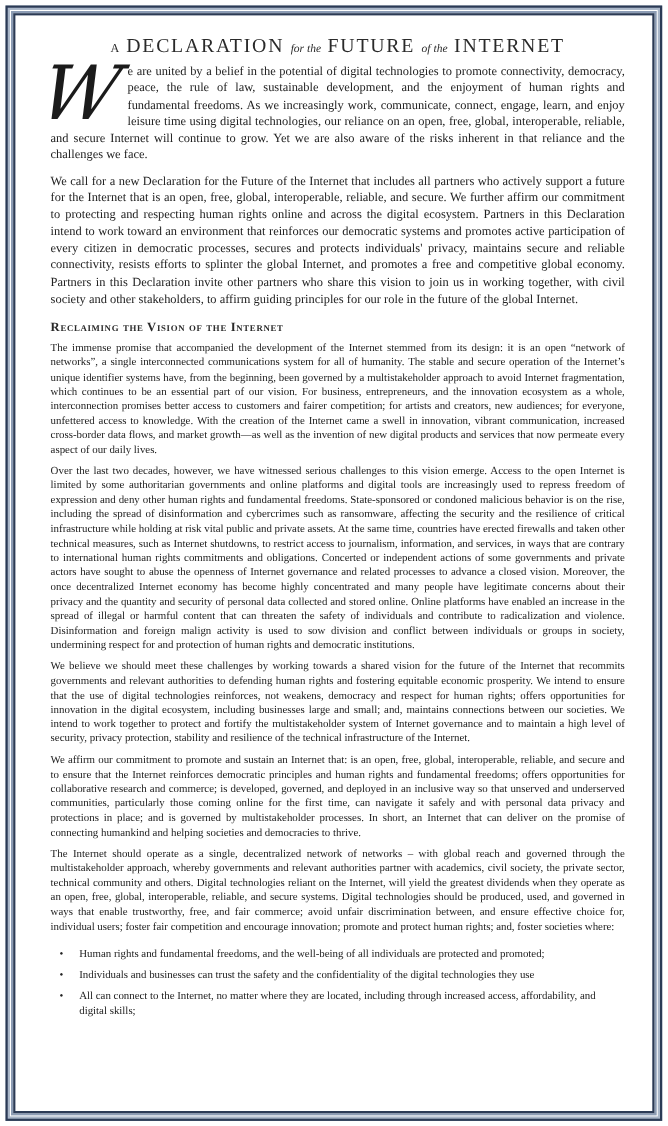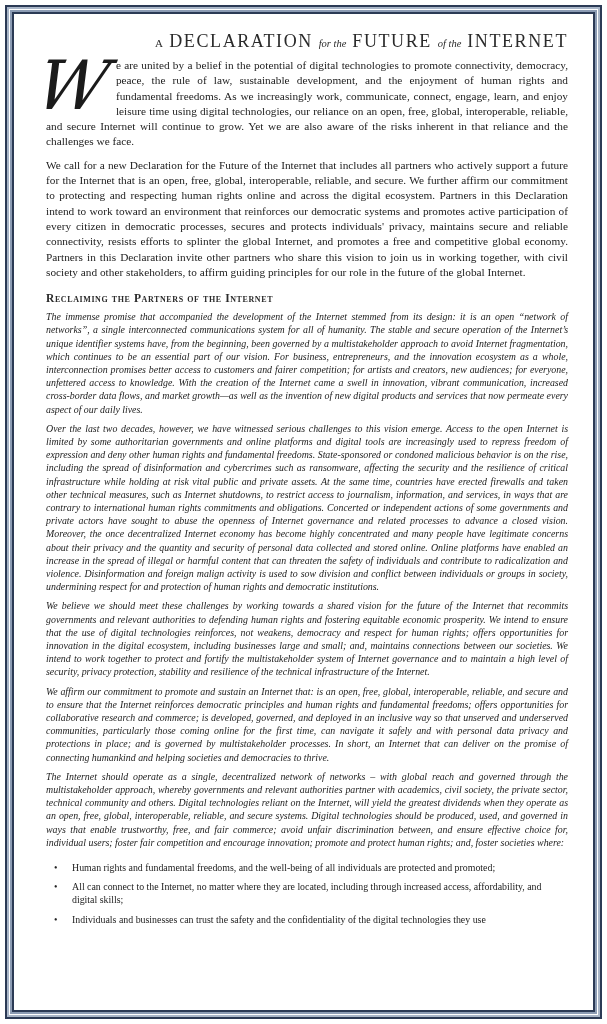--- a/index.html
+++ b/index.html
@@ -1,26 +1,26 @@
 <!DOCTYPE html>
 <html><head>
 <meta charset="utf-8">
 <style>
   html, body { margin: 0; padding: 0; background: #ffffff; }
   body { width: 607px; height: 1024px; position: relative; overflow: hidden; font-family: "DejaVu Serif", "Liberation Serif", serif; color: #1e1e1e; }
   .frame-outer { position: absolute; left: 5px; top: 5px; width: 593px; height: 1010px; border: 2px solid #2b3a55; background: #a9b6c8; }
   .frame-mid { position: absolute; left: 2px; top: 2px; right: 2px; bottom: 2px; border: 1px solid #ffffff; background: #8c9cb4; }
   .frame-inner { position: absolute; left: 2px; top: 2px; right: 2px; bottom: 2px; border: 2px solid #2b3a55; background: #ffffff; }
   .content { position: absolute; left: 46px; top: 31px; width: 522px; font-family: "Liberation Serif", "DejaVu Serif", serif; }
-  .title { text-align: right; font-size: 17px; letter-spacing: 1.6px; color: #2a2a2a; margin: 0 0 6px 0; white-space: nowrap; }
+  .title { text-align: center; font-size: 17px; letter-spacing: 1.6px; color: #2a2a2a; margin: 0 0 6px 0; white-space: nowrap; }
   .title .sc-small { font-size: 11px; letter-spacing: 0.5px; }
   .title .sc-big { font-size: 18px; }
   .title .it { font-style: italic; font-size: 10.5px; letter-spacing: 0; }
   .p { font-size: 11.3px; line-height: 15.3px; text-align: justify; margin: 0 0 8px 0; color: #222; hyphens: auto; }
-  .p.small { font-size: 9.9px; line-height: 13.2px; margin-bottom: 6px; font-style: italic; }
+  .p.small { font-size: 9.9px; line-height: 13.2px; margin-bottom: 6px; }
   .intro { position: relative; }
   .dropcap { float: left; font-family: "DejaVu Serif", serif; font-style: italic; font-size: 68px; line-height: 52px; margin: 2px 8px -4px -8px; color: #1b1b1b; transform: skewX(-12deg); }
   .h2 { font-size: 11.5px; font-weight: bold; letter-spacing: 0.6px; color: #2a2a2a; margin: 12px 0 6px 0; font-variant: small-caps; }
   ul.bullets { margin: 12px 0 0 0; padding-left: 26px; list-style: none; }
   ul.bullets li { position: relative; font-size: 9.9px; line-height: 13.2px; margin-bottom: 6px; color: #222; }
   ul.bullets li::before { content: "\2022"; position: absolute; left: -18px; top: 0; }
 </style>
 </head>
 <body>
 
@@ -39,28 +39,28 @@
     <span class="it">of the</span>
     <span class="sc-big">INTERNET</span>
   </div>
 
   <div class="intro">
     <p class="p"><span class="dropcap">W</span><span>e are united by a belief in the potential of digital technologies to promote connectivity, democracy, peace, the rule of law, sustainable development, and the enjoyment of human rights and fundamental freedoms. As we increasingly work, communicate, connect, engage, learn, and enjoy leisure time using digital technologies, our reliance on an open, free, global, interoperable, reliable, and secure Internet will continue to grow. Yet we are also aware of the risks inherent in that reliance and the challenges we face.</span></p>
     <p class="p">We call for a new Declaration for the Future of the Internet that includes all partners who actively support a future for the Internet that is an open, free, global, interoperable, reliable, and secure. We further affirm our commitment to protecting and respecting human rights online and across the digital ecosystem. Partners in this Declaration intend to work toward an environment that reinforces our democratic systems and promotes active participation of every citizen in democratic processes, secures and protects individuals' privacy, maintains secure and reliable connectivity, resists efforts to splinter the global Internet, and promotes a free and competitive global economy. Partners in this Declaration invite other partners who share this vision to join us in working together, with civil society and other stakeholders, to affirm guiding principles for our role in the future of the global Internet.</p>
   </div>
 
   <div>
-    <div class="h2">Reclaiming the Partners of the Internet</div>
+    <div class="h2">Reclaiming the Vision of the Internet</div>
     <p class="p small">The immense promise that accompanied the development of the Internet stemmed from its design: it is an open “network of networks”, a single interconnected communications system for all of humanity. The stable and secure operation of the Internet’s unique identifier systems have, from the beginning, been governed by a multistakeholder approach to avoid Internet fragmentation, which continues to be an essential part of our vision. For business, entrepreneurs, and the innovation ecosystem as a whole, interconnection promises better access to customers and fairer competition; for artists and creators, new audiences; for everyone, unfettered access to knowledge. With the creation of the Internet came a swell in innovation, vibrant communication, increased cross-border data flows, and market growth—as well as the invention of new digital products and services that now permeate every aspect of our daily lives.</p>
     <p class="p small">Over the last two decades, however, we have witnessed serious challenges to this vision emerge. Access to the open Internet is limited by some authoritarian governments and online platforms and digital tools are increasingly used to repress freedom of expression and deny other human rights and fundamental freedoms. State-sponsored or condoned malicious behavior is on the rise, including the spread of disinformation and cybercrimes such as ransomware, affecting the security and the resilience of critical infrastructure while holding at risk vital public and private assets. At the same time, countries have erected firewalls and taken other technical measures, such as Internet shutdowns, to restrict access to journalism, information, and services, in ways that are contrary to international human rights commitments and obligations. Concerted or independent actions of some governments and private actors have sought to abuse the openness of Internet governance and related processes to advance a closed vision. Moreover, the once decentralized Internet economy has become highly concentrated and many people have legitimate concerns about their privacy and the quantity and security of personal data collected and stored online. Online platforms have enabled an increase in the spread of illegal or harmful content that can threaten the safety of individuals and contribute to radicalization and violence. Disinformation and foreign malign activity is used to sow division and conflict between individuals or groups in society, undermining respect for and protection of human rights and democratic institutions.</p>
   </div>
 
   <div>
     <p class="p small">We believe we should meet these challenges by working towards a shared vision for the future of the Internet that recommits governments and relevant authorities to defending human rights and fostering equitable economic prosperity. We intend to ensure that the use of digital technologies reinforces, not weakens, democracy and respect for human rights; offers opportunities for innovation in the digital ecosystem, including businesses large and small; and, maintains connections between our societies. We intend to work together to protect and fortify the multistakeholder system of Internet governance and to maintain a high level of security, privacy protection, stability and resilience of the technical infrastructure of the Internet.</p>
     <p class="p small">We affirm our commitment to promote and sustain an Internet that: is an open, free, global, interoperable, reliable, and secure and to ensure that the Internet reinforces democratic principles and human rights and fundamental freedoms; offers opportunities for collaborative research and commerce; is developed, governed, and deployed in an inclusive way so that unserved and underserved communities, particularly those coming online for the first time, can navigate it safely and with personal data privacy and protections in place; and is governed by multistakeholder processes. In short, an Internet that can deliver on the promise of connecting humankind and helping societies and democracies to thrive.</p>
     <p class="p small">The Internet should operate as a single, decentralized network of networks – with global reach and governed through the multistakeholder approach, whereby governments and relevant authorities partner with academics, civil society, the private sector, technical community and others. Digital technologies reliant on the Internet, will yield the greatest dividends when they operate as an open, free, global, interoperable, reliable, and secure systems. Digital technologies should be produced, used, and governed in ways that enable trustworthy, free, and fair commerce; avoid unfair discrimination between, and ensure effective choice for, individual users; foster fair competition and encourage innovation; promote and protect human rights; and, foster societies where:</p>
     <ul class="bullets">
       <li>Human rights and fundamental freedoms, and the well-being of all individuals are protected and promoted;</li>
+      <li>Individuals and businesses can trust the safety and the confidentiality of the digital technologies they use</li>
       <li>All can connect to the Internet, no matter where they are located, including through increased access, affordability, and digital skills;</li>
-      <li>Individuals and businesses can trust the safety and the confidentiality of the digital technologies they use</li>
     </ul>
   </div>
 </div>
 
 </body></html>

